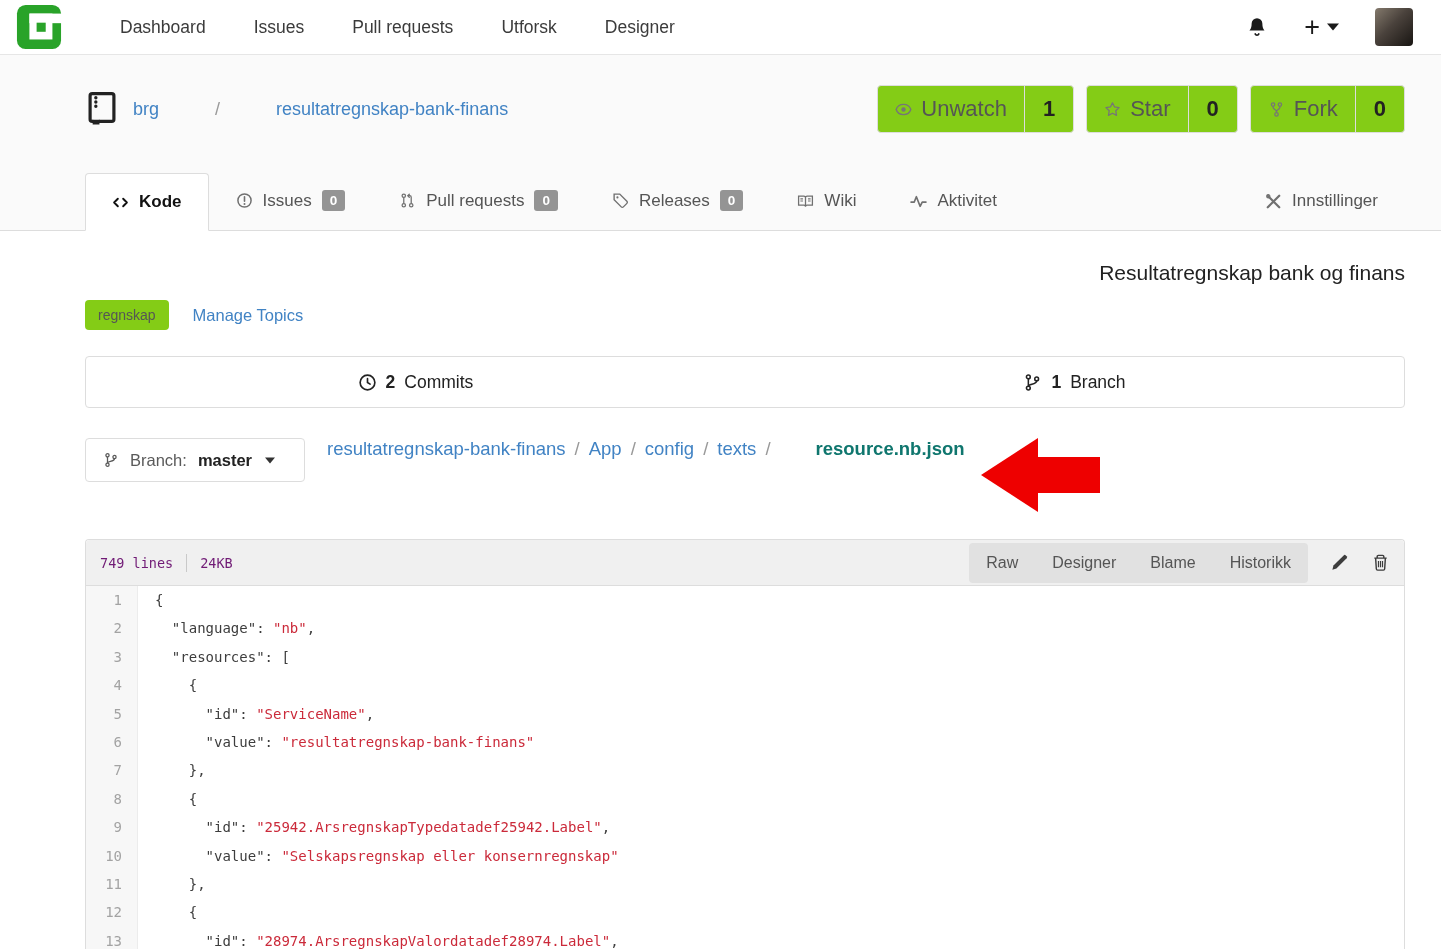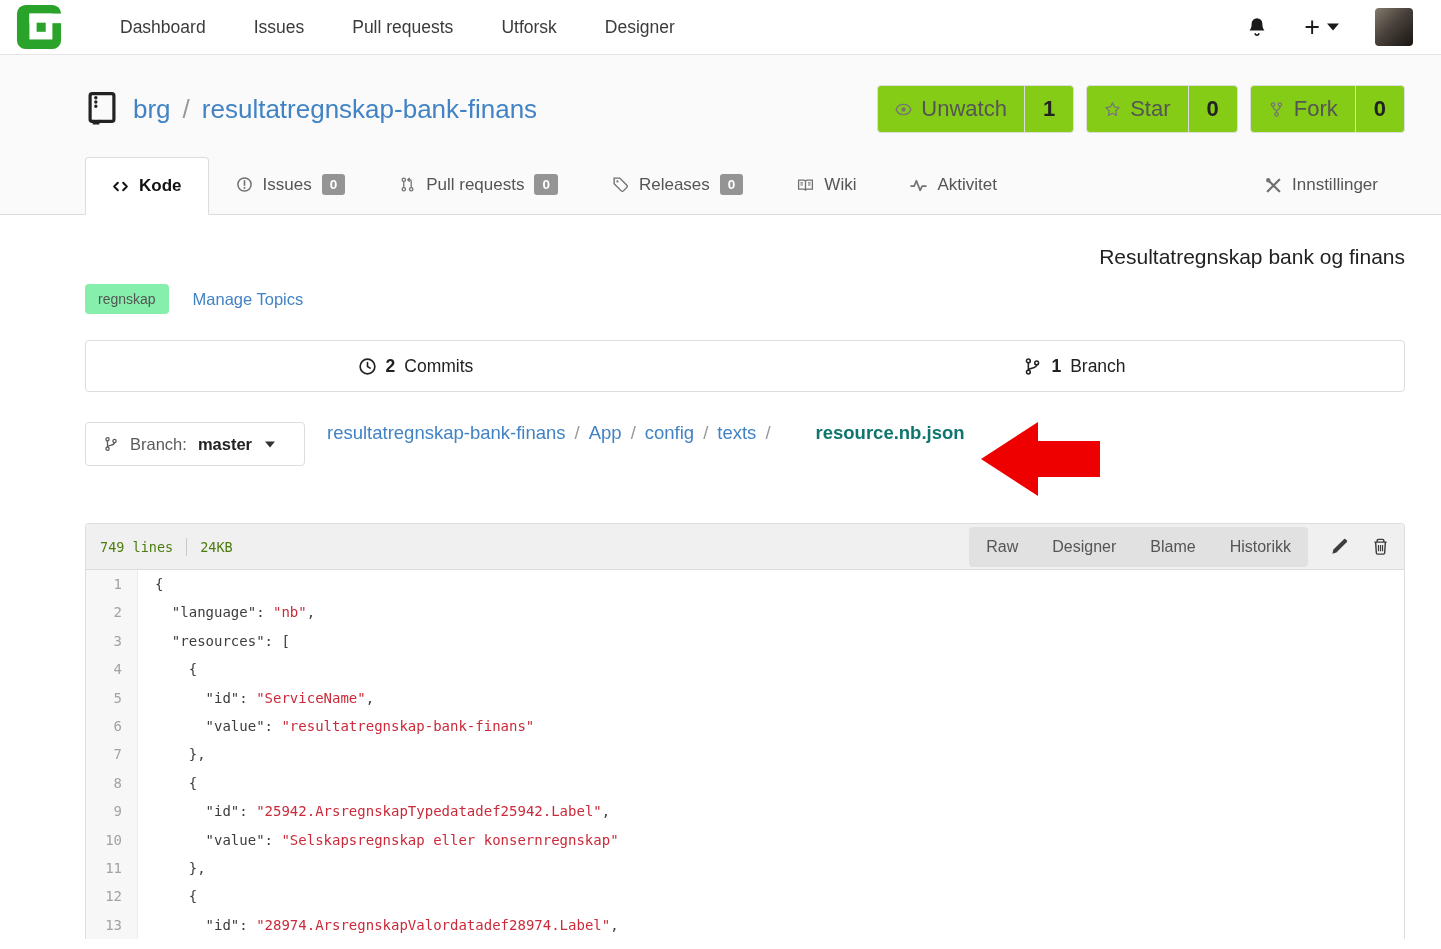--- a/index.html
+++ b/index.html
@@ -28,48 +28,48 @@
   .caret { width: 12px; height: 8px; color: #1b1b1b; }
   .avatar { width: 38px; height: 38px; border-radius: 4px; cursor: pointer;
     background: linear-gradient(135deg, #847a6d 0%, #4a423c 45%, #181512 100%); }
 
   
   .repo-header { background: #fafafa; border-bottom: 1px solid var(--border); padding-top: 30px; }
   .container { width: 1320px; margin-left: 85px; }
 
   .repo-title-row { display: flex; align-items: center; }
   .repo-book { width: 34px; height: 38px; color: #222; margin-right: 14px; flex: none; }
-  .repo-title { font-size: 26px; color: var(--link-blue); display: flex; align-items: center; }
+  .repo-title { font-size: 18px; color: var(--link-blue); display: flex; align-items: center; gap: 44px; }
   .repo-title .owner, .repo-title .name { cursor: pointer; }
   .repo-title .sep { color: #999; margin: 0 12px; }
 
   .repo-actions { margin-left: auto; display: flex; gap: 12px; }
   .action-btn { display: flex; border: 1px solid var(--border); border-radius: 4px;
     background: #84cc16; height: 48px; font-size: 22px; color: #555; overflow: hidden; cursor: pointer; }
   .action-main { display: flex; align-items: center; padding: 0 17px; gap: 9px; }
   .action-main .icon { width: 17px; height: 17px; color: #767676; }
   .action-count { display: flex; align-items: center; padding: 0 18px;
     border-left: 1px solid var(--border); font-weight: bold; color: #222; }
 
   .tab-bar { display: flex; align-items: flex-end; margin-top: 22px; }
   .tab { display: flex; align-items: center; gap: 10px; padding: 18px 26px;
-    font-size: 17px; color: #555; cursor: pointer; border: 1px solid transparent; }
+    font-size: 17px; color: #555; cursor: pointer; border: 1px solid transparent; margin-top: 16px; }
   .tab .icon { width: 17px; height: 17px; color: #707070; }
   .tab.active { background: #fff; border: 1px solid var(--border); border-bottom-color: #fff;
     border-radius: 4px 4px 0 0; color: #111; font-weight: bold; margin-bottom: -1px; }
   .tab.active .icon { color: #111; }
   .tab-badge { background: var(--badge-gray); color: #fff; font-size: 13.5px; font-weight: bold;
     border-radius: 3px; padding: 3px 8px; }
   .tab-right { margin-left: auto; }
 
   
   .main { padding-top: 30px; background: #fff; }
   .description { font-size: 21px; color: #222; text-align: right; }
   .topics-row { margin-top: 15px; display: flex; align-items: center; gap: 24px; }
-  .topic-chip { background: #86efac; color: #555; font-size: 14px; padding: 7px 13px;
+  .topic-chip { background: #84cc16; color: #555; font-size: 14px; padding: 7px 13px;
     border-radius: 4px; cursor: pointer; }
   .manage-topics { color: var(--link-blue); font-size: 16.5px; cursor: pointer; }
 
   .stats-bar { margin-top: 26px; border: 1px solid var(--border); border-radius: 4px;
     height: 52px; display: flex; }
   .stat { flex: 1; display: flex; align-items: center; justify-content: center; gap: 9px;
     font-size: 17.5px; color: #222; cursor: pointer; }
   .stat .icon { width: 19px; height: 19px; color: #222; }
   .stat b { font-weight: bold; }
 
@@ -92,21 +92,21 @@
     border-right: 57px solid var(--arrow-red); }
   .red-arrow .shaft { position: absolute; left: 56px; top: 19px; width: 63px; height: 36px;
     background: var(--arrow-red); }
 
   
   .file-box { margin-top: 27px; border: 1px solid var(--border); border-bottom: none;
     border-radius: 4px 4px 0 0; }
   .file-box-header { height: 46px; background: #f0f0f0; border-bottom: 1px solid var(--border);
     border-radius: 4px 4px 0 0; display: flex; align-items: center; padding: 0 14px; }
   .file-meta { display: flex; align-items: center; font-family: "DejaVu Sans Mono", monospace;
-    font-size: 13.5px; color: #4d7c0f; }
+    font-size: 13.5px; color: #701a75; }
   .meta-divider { width: 1px; height: 18px; background: #c9c9c9; margin: 0 13px; }
   .file-actions { margin-left: auto; display: flex; align-items: center; gap: 22px; }
   .btn-group { display: flex; background: #e1e1e1; border-radius: 4px; overflow: hidden; justify-content: flex-end; }
   .group-btn { padding: 11px 17px; font-size: 16px; color: #555; cursor: pointer; }
   .tool-icon { width: 19px; height: 19px; color: #3d3d3d; cursor: pointer; }
 
   .code-area { font-family: "DejaVu Sans Mono", monospace; font-size: 14px; }
   .code-row { display: flex; height: 28.4px; line-height: 28.4px; }
   .ln { width: 52px; flex: none; text-align: right; padding-right: 15px; color: #a3a3a3;
     background: #f7f7f7; border-right: 1px solid #ececec; cursor: pointer; }

